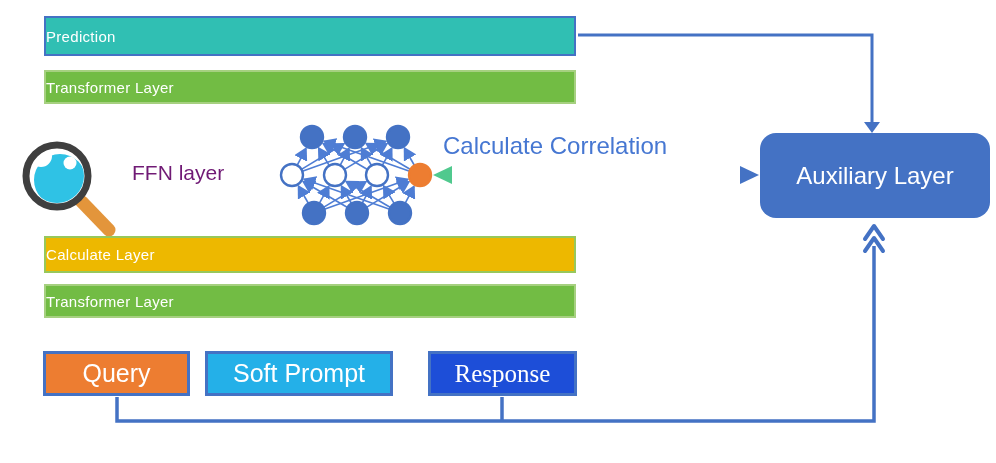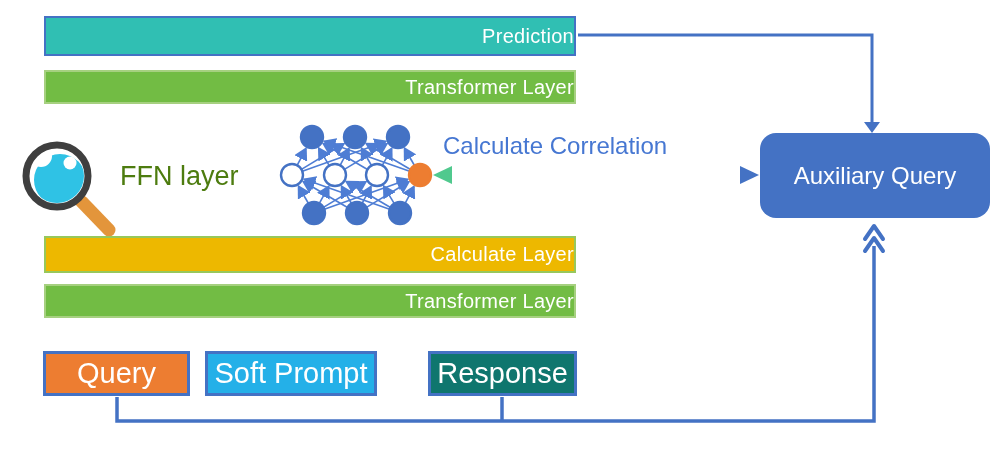--- a/index.html
+++ b/index.html
@@ -2,39 +2,39 @@
 <html><head>
 <meta charset="utf-8">
 <style>
   html,body{margin:0;padding:0;background:#fff;}
   #canvas{
     position:relative;width:996px;height:463px;background:#ffffff;
     font-family:"Liberation Sans",sans-serif;overflow:hidden;
   }
   .abs{position:absolute;box-sizing:border-box;}
   .bar{
-    display:flex;align-items:center;justify-content:flex-end;
-    color:#ffffff;font-size:20px;letter-spacing:.3px;
+    display:flex;align-items:center;justify-content:flex-start;
+    color:#ffffff;font-size:15px;letter-spacing:.3px;
   }
   .bar-prediction{left:44px;top:16px;width:532px;height:40px;background:#30BFB3;border:2px solid #4472C4;}
   .bar-transformer-top{left:44px;top:70px;width:532px;height:34px;background:#72BC44;border:2px solid #A6D080;}
   .bar-attention{left:44px;top:236px;width:532px;height:37px;background:#EDB800;border:2px solid #97C85B;}
   .bar-transformer-bottom{left:44px;top:284px;width:532px;height:34px;background:#72BC44;border:2px solid #A6D080;}
   .small-box{
     display:flex;align-items:center;justify-content:center;
-    color:#ffffff;font-size:29px;border:3px solid #4472C4;
+    color:#ffffff;font-size:25px;border:3px solid #4472C4;
   }
   .box-query{left:43px;top:351px;width:147px;height:45px;background:#ED7D31;}
-  .box-soft-prompt{left:205px;top:351px;width:172px;height:45px;background:#24B0E8;}
-  .box-response{left:428px;top:351px;width:149px;height:45px;background:#0f766e;}
+  .box-soft-prompt{left:205px;top:351px;width:188px;height:45px;background:#24B0E8;}
+  .box-response{left:428px;top:351px;width:149px;height:45px;background:#1d4ed8;font-family:Liberation Serif, serif;}
   .box-aux{
     left:760px;top:133px;width:230px;height:85px;background:#4472C4;border-radius:16px;
     display:flex;align-items:center;justify-content:center;color:#fff;font-size:24px;
   }
-  .ffn-label{left:120px;top:161px;width:160px;color:#4d7c0f;font-size:27px;}
+  .ffn-label{left:132px;top:161px;width:160px;color:#701a75;font-size:21px;}
   .corr-label{left:443px;top:132px;width:310px;text-align:left;color:#4677D2;font-size:24px;}
   svg{position:absolute;left:0;top:0;pointer-events:none;}
 </style>
 </head>
 <body>
 
 <div id="canvas">
 
   <svg width="996" height="463" viewBox="0 0 996 463">
     <defs>
@@ -125,21 +125,21 @@
     <span>Calculate Layer</span>
   </div>
   <div class="abs bar bar-transformer-bottom">
     <span>Transformer Layer</span>
   </div>
 
   <div class="abs ffn-label">FFN layer</div>
   <div class="abs corr-label">Calculate Correlation</div>
 
   <div class="abs box-aux">
-    <span>Auxiliary Query</span>
+    <span>Auxiliary Layer</span>
   </div>
 
   <div class="abs small-box box-query">
     <span>Query</span>
   </div>
   <div class="abs small-box box-soft-prompt">
     <span>Soft Prompt</span>
   </div>
   <div class="abs small-box box-response">
     <span>Response</span>

